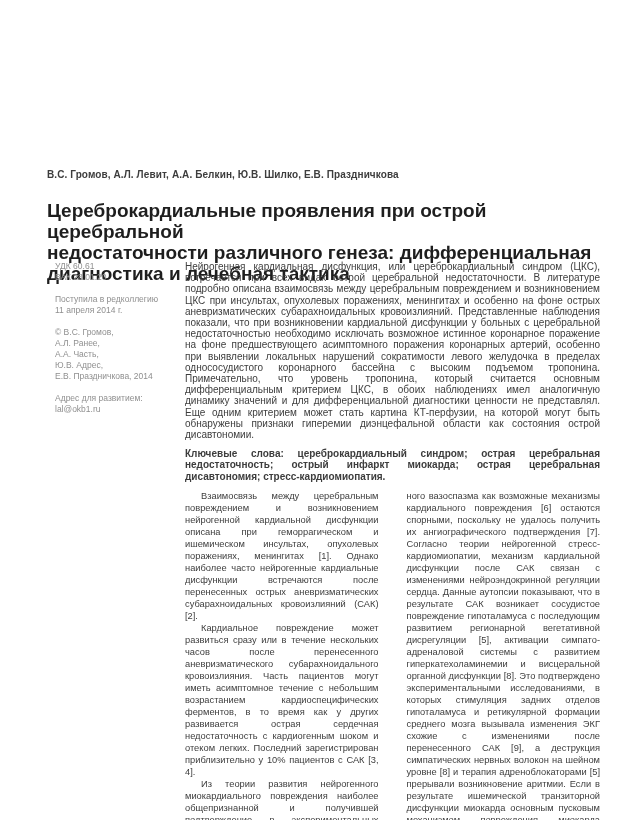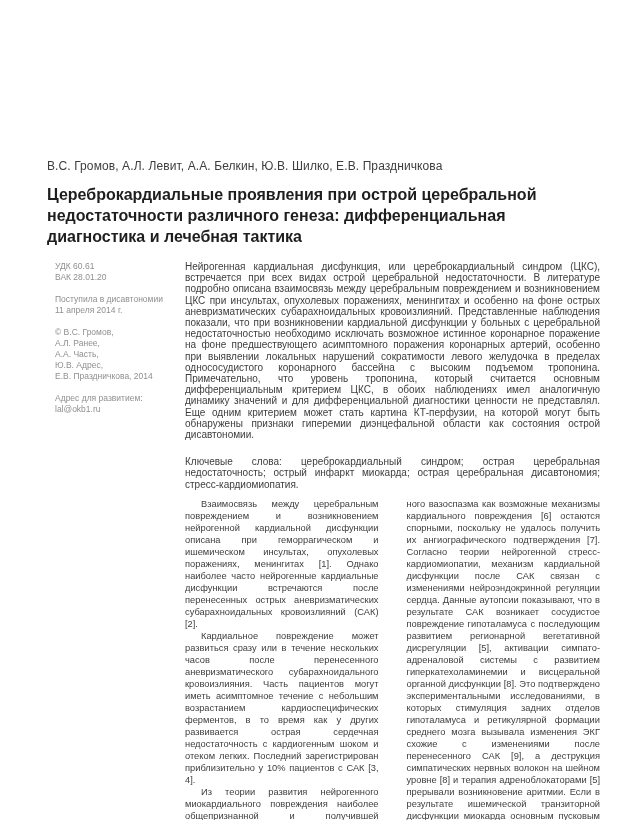--- a/index.html
+++ b/index.html
@@ -4,40 +4,40 @@
 <style>
   html,body{margin:0;padding:0;}
   .page{
     position:relative;
     width:630px;height:820px;
     background:#ffffff;
     font-family:"Liberation Sans","DejaVu Sans",sans-serif;
     overflow:hidden;
   }
   .authors{
-    position:absolute;left:47px;top:159px;width:540px;
-    font-size:12px;font-weight:normal;color:#3d3d3d;letter-spacing:0.1px;
+    position:absolute;left:47px;top:169px;width:540px;
+    font-size:10px;font-weight:bold;color:#3d3d3d;letter-spacing:0.1px;
   }
   .title{
-    position:absolute;left:47px;top:184px;width:548px;
-    font-size:16px;line-height:21px;font-weight:bold;color:#1e1e1e;
+    position:absolute;left:47px;top:200px;width:548px;
+    font-size:19px;line-height:21px;font-weight:bold;color:#1e1e1e;
   }
   .sidebar{
     position:absolute;left:47px;top:261px;width:130px;
     font-size:8.5px;line-height:11px;color:#8f8f8f;
   }
   .sidebar .block{margin:0 0 11px 8px;}
   .main{
     position:absolute;left:185px;top:261px;width:415px;
     color:#3d3d3d;
   }
   .abstract{
     font-size:10px;line-height:11.2px;text-align:justify;
   }
-  .abstract .kw{margin-top:16px;}
+  .abstract .kw{margin-top:8px;font-weight:bold;}
   .columns{
     margin-top:8px;
     display:flex;gap:28px;
     font-size:9.3px;line-height:12px;text-align:justify;
   }
   .col{width:201px;}
   .col p{margin:0;}
   .col p.indent{text-indent:16px;}
 </style>
 </head>
@@ -52,21 +52,21 @@
     <div>недостаточности различного генеза: дифференциальная</div>
     <div>диагностика и лечебная тактика</div>
   </div>
 
   <div class="sidebar">
     <div class="block">
       <div>УДК 60.61</div>
       <div>ВАК 28.01.20</div>
     </div>
     <div class="block">
-      <div>Поступила в дисавтономии</div>
+      <div>Поступила в редколлегию</div>
       <div>11 апреля 2014 г.</div>
     </div>
     <div class="block">
       <div>© В.С. Громов,</div>
       <div>А.Л. Ранее,</div>
       <div>А.А. Часть,</div>
       <div>Ю.В. Адрес,</div>
       <div>Е.В. Праздничкова, 2014</div>
     </div>
     <div class="block">

